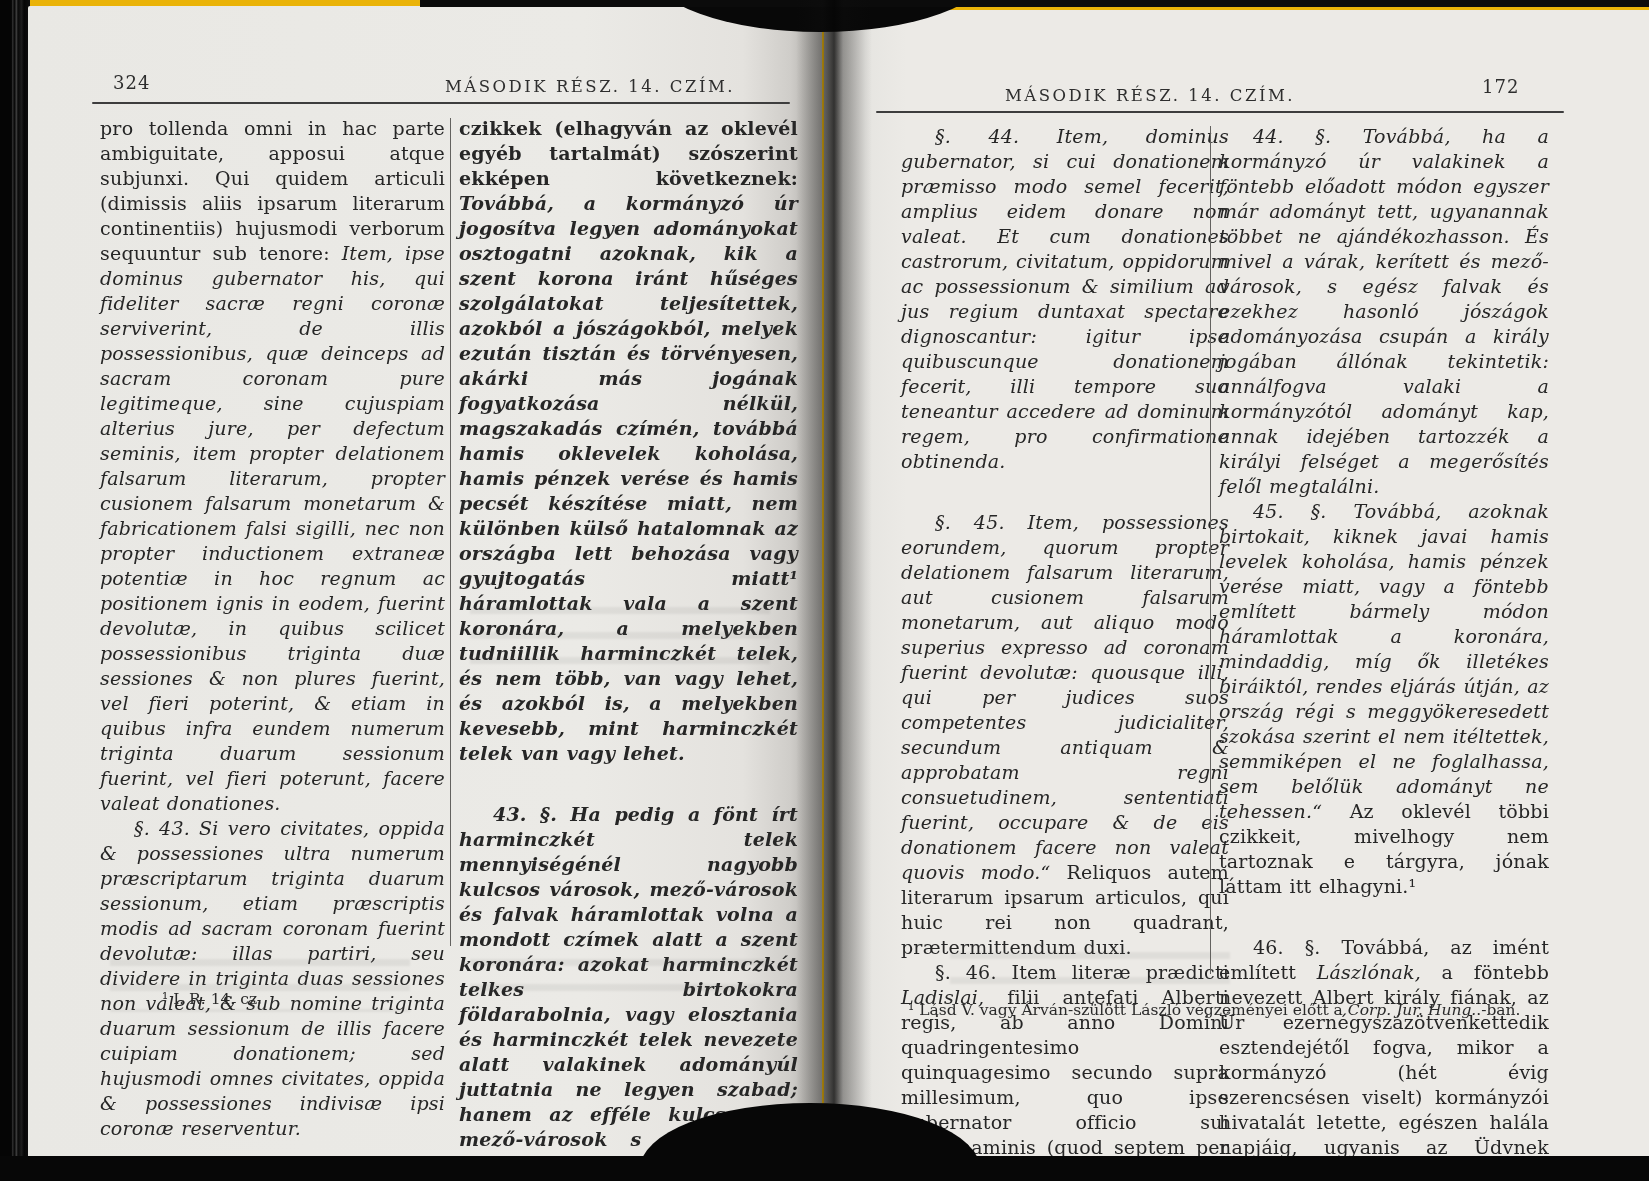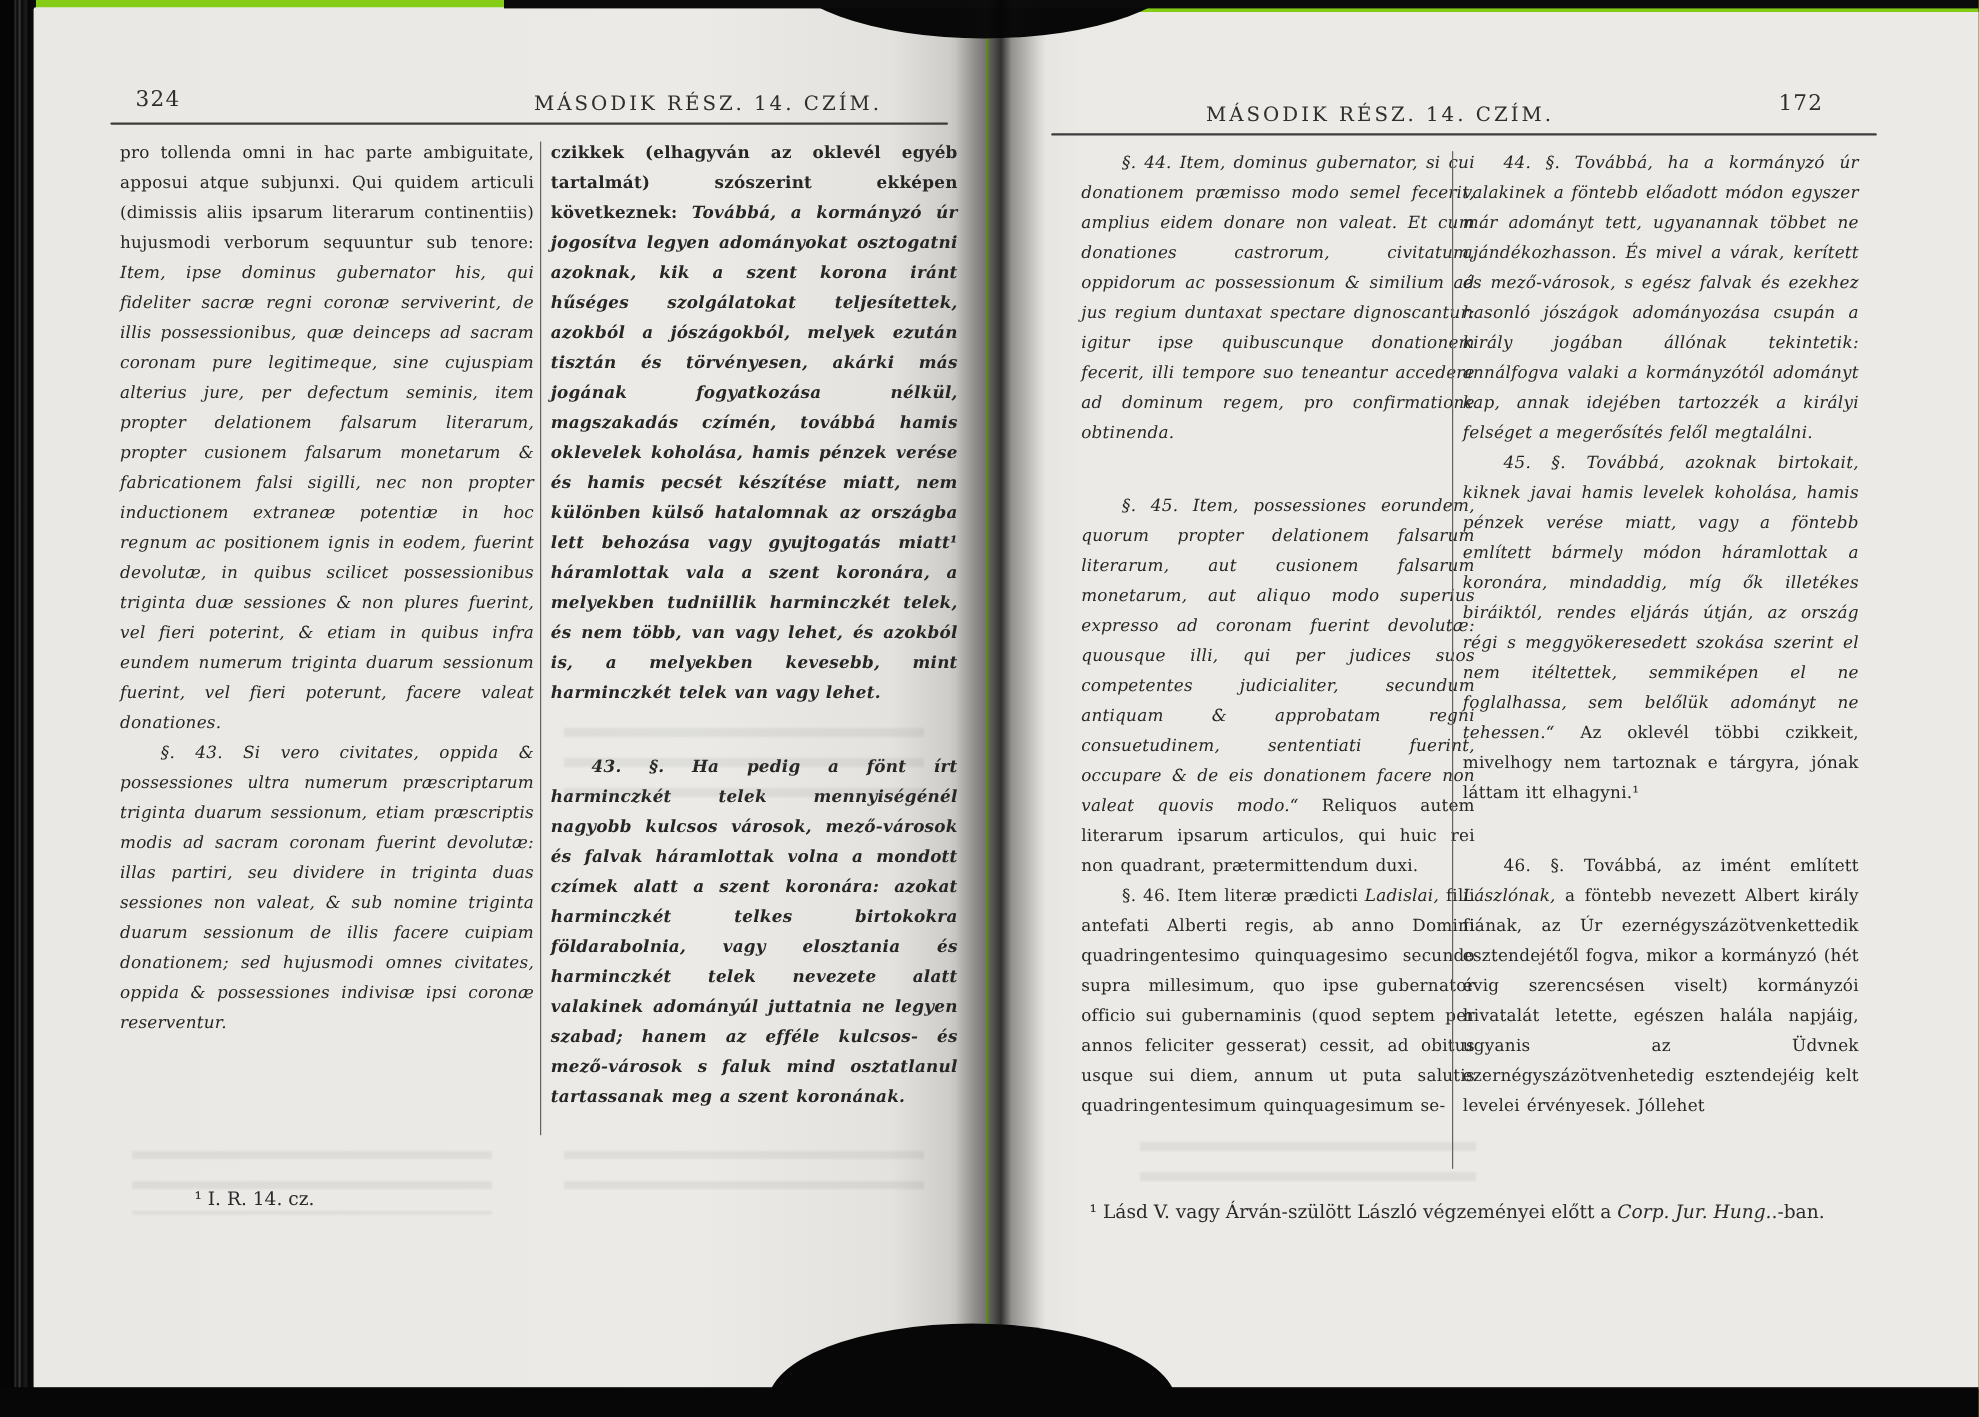--- a/index.html
+++ b/index.html
@@ -1,18 +1,18 @@
 <!DOCTYPE html>
 <html><head>
 <meta charset="utf-8">
 <style>
   html,body { margin:0; padding:0; background:#000; }
   .scan {
     position:relative; width:1649px; height:1181px; overflow:hidden;
-    background:#84cc16; font-family:"DejaVu Serif", serif;
+    background:#eab308; font-family:"DejaVu Serif", serif;
   }
   
   .left-edge {
     position:absolute; left:0; top:0; width:30px; height:100%;
     background:linear-gradient(to right,#050505 0%,#050505 38%,#2e2e2e 42%,#080808 48%,#3a3a3a 55%,#0a0a0a 60%,#1c1c1c 72%,#060606 80%,#101010 100%);
   }
   .page {
     position:absolute; top:6px; height:1152px;
   }
   .page-left {
@@ -43,21 +43,21 @@
   
   .pagenum { position:absolute; font-size:18px; color:#2e2e2e; letter-spacing:1px; }
   .running-title {
     position:absolute; font-size:16.5px; letter-spacing:2.5px; color:#2e2e2e;
     text-align:center; white-space:nowrap;
   }
   .header-rule { position:absolute; height:2px; background:#3d3d3d; border-radius:2px; }
   
   .col { position:absolute; color:#262626; }
   .col p {
-    margin:0; text-align:justify; font-size:14px; line-height:25px;
+    margin:0; text-align:justify; font-size:19px; line-height:25px;
     letter-spacing:0.2px; word-spacing:1px;
   }
   .col p.indent { text-indent:34px; }
   .col p.gap { margin-top:36px; }
   .run-italic { font-style:italic; }
   .run-roman { font-style:normal; }
   .col-divider { position:absolute; width:1px; background:#63625f; }
   .footnote { position:absolute; font-size:15.5px; color:#2a2a2a; }
   .footnote p { margin:0; }
   

